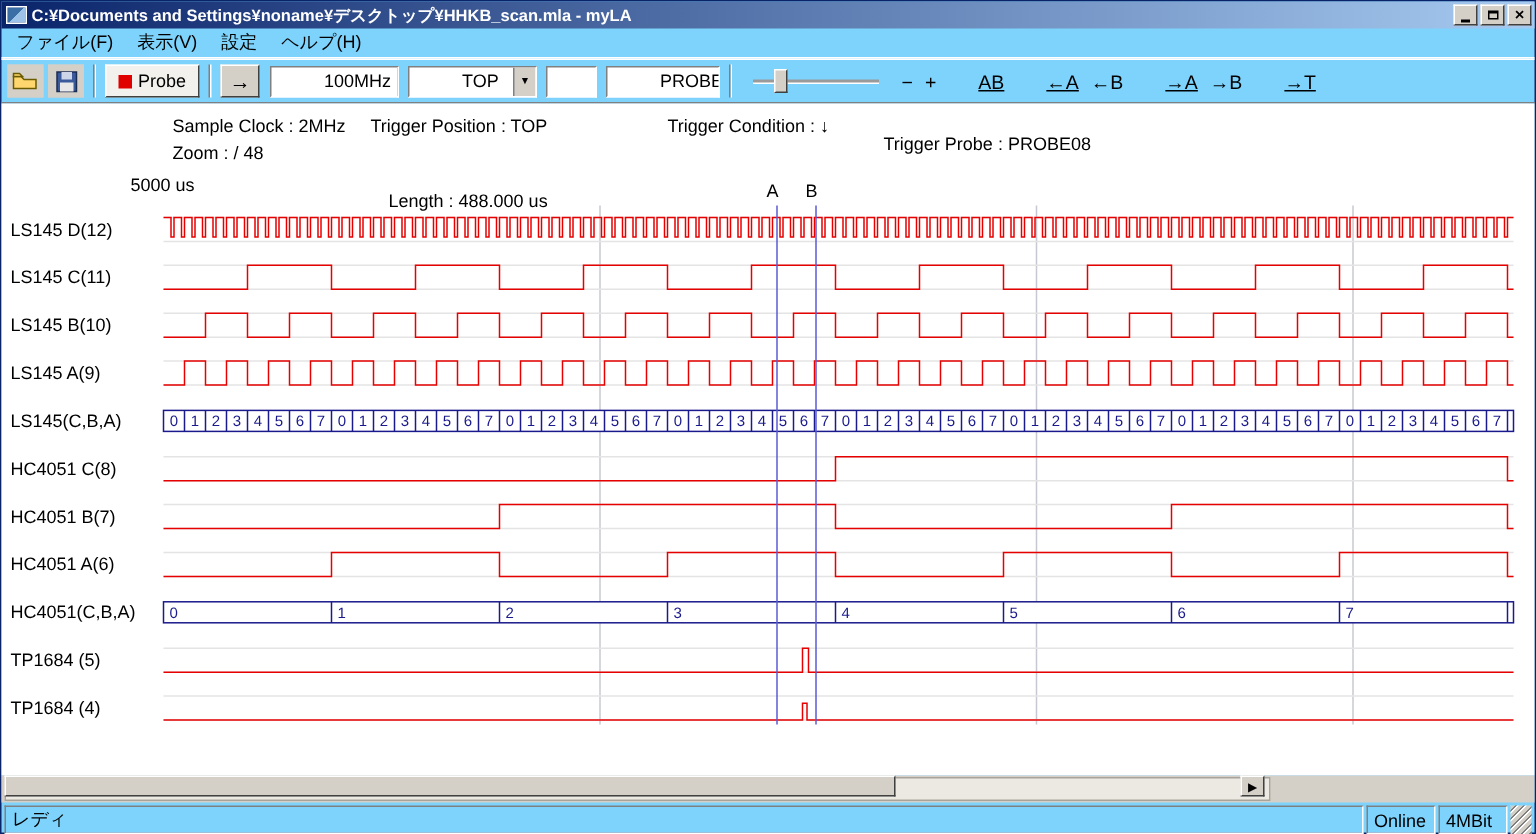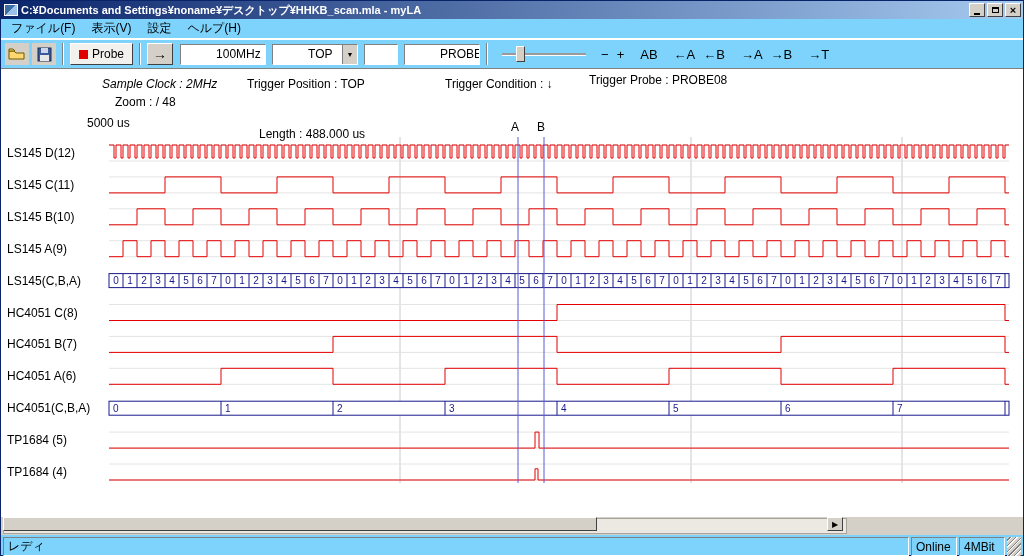--- a/index.html
+++ b/index.html
@@ -49,21 +49,21 @@
   .dd-value { flex:1; padding:0 4px; font-size:12px; white-space:nowrap; }
   .dd-arrow { width:15px; height:100%; background:#d4d0c8; border-left:1px solid #808080;
     font-size:7px; display:flex; align-items:center; justify-content:center; color:#000; }
   .slider { position:relative; width:92px; height:22px; margin:0 4px; }
   .slider-track { position:absolute; left:4px; right:4px; top:10px; height:3px;
     background:#9a9a9a; border-bottom:1px solid #fff; }
   .slider-thumb { position:absolute; left:18px; top:3px; width:9px; height:16px;
     background:#d4d0c8; border:1px solid; border-color:#fff #404040 #404040 #fff; }
   .flat-btn { background:transparent; border:none; font-size:13px; padding:2px 4px;
     font-family:inherit; }
-  .gap-l { margin-left:8px; }
+  .gap-l { margin-left:20px;text-decoration:underline; }
 
   
   .workspace { position:relative; flex:0 0 448px; height:448px; background:#ffffff;
     overflow:hidden; }
   .info-text { position:absolute; font-size:12px; color:#000; white-space:nowrap; }
   #wavesvg { position:absolute; left:0; top:0; font-family:"Liberation Sans","DejaVu Sans",sans-serif; }
 
   
   .hscroll { position:relative; flex:0 0 18px; height:18px; background:#d4d0c8; }
   .hs-track { position:absolute; left:2px; top:1px; width:844px; height:16px;
@@ -164,24 +164,24 @@
         <button class="flat-btn gap-l">AB</button>
         <button class="flat-btn gap-l">←A</button>
         <button class="flat-btn">←B</button>
         <button class="flat-btn gap-l">→A</button>
         <button class="flat-btn">→B</button>
         <button class="flat-btn gap-l">→T</button>
       </span>
   </div>
 
   <div class="workspace">
-    <span class="info-text" style="left:101px;top:8px;font-style:italic;">Sample Clock : 2MHz</span>
+    <span class="info-text" style="left:114px;top:8px;">Sample Clock : 2MHz</span>
     <span class="info-text" style="left:246px;top:8px;">Trigger Position : TOP</span>
     <span class="info-text" style="left:444px;top:8px;">Trigger Condition : ↓</span>
-    <span class="info-text" style="left:588px;top:4px;">Trigger Probe : PROBE08</span>
+    <span class="info-text" style="left:588px;top:20px;">Trigger Probe : PROBE08</span>
     <span class="info-text" style="left:114px;top:26px;">Zoom : / 48</span>
     <span class="info-text" style="left:258px;top:26px;margin-top:32px;">Length : 488.000 us</span>
     <svg id="wavesvg" width="1024" height="448">
         <text x="86" y="58" font-size="12" fill="#000">5000 us</text>
         <line x1="399" y1="68" x2="399" y2="414" stroke="#c8c8d2" stroke-width="1"></line>
         <line x1="690" y1="68" x2="690" y2="414" stroke="#c8c8d2" stroke-width="1"></line>
         <line x1="901" y1="68" x2="901" y2="414" stroke="#c8c8d2" stroke-width="1"></line>
         <g>
           <text x="6" y="88" font-size="12" fill="#000">LS145 D(12)</text>
           <line x1="108" y1="76" x2="1008" y2="76" stroke="#e4e4e4"></line>

